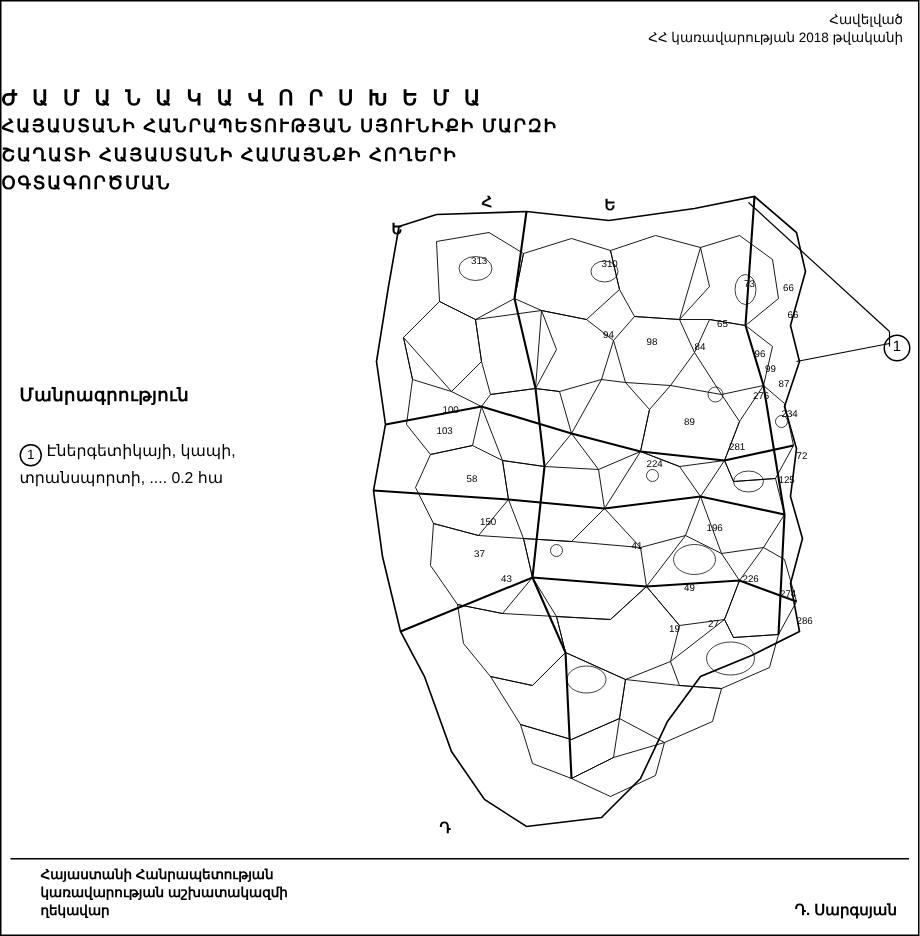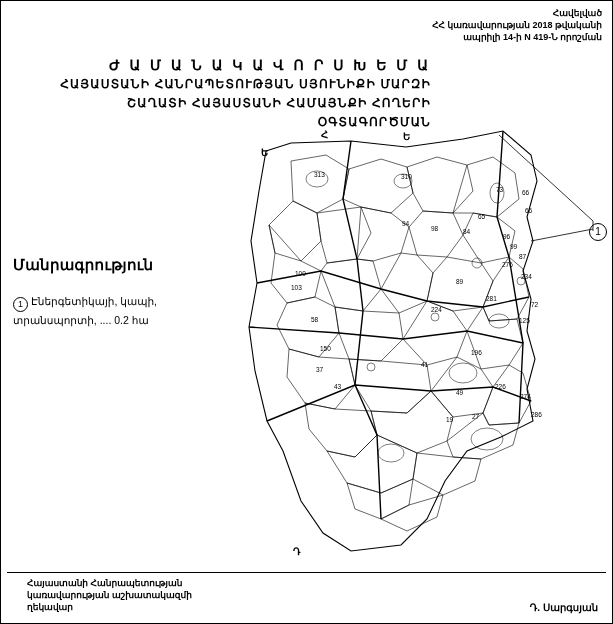--- a/index.html
+++ b/index.html
@@ -25,48 +25,48 @@
     background: #ffffff;
   }
   
   .approval {
     position: absolute;
     right: 10px;
     top: 6px;
     text-align: right;
     font-size: 9px;
     line-height: 12px;
-    font-weight: bold;
+    font-weight: normal;
     white-space: nowrap;
   }
   
   .title-block {
     position: absolute;
     left: 0;
     top: 55px;
     width: 430px;
-    text-align: right;
+    text-align: left;
     line-height: 19px;
   }
   .title-main {
     font-size: 14px;
     letter-spacing: 3px;
     font-weight: bold;
   }
   .title-line {
     font-size: 12px;
     letter-spacing: 1.2px;
     font-weight: bold;
   }
   
   .legend-title {
     position: absolute;
     left: 12px;
     top: 255px;
-    font-size: 15px;
+    font-size: 12px;
     font-weight: bold;
     letter-spacing: 0.3px;
   }
   .legend-entry {
     position: absolute;
     left: 12px;
     top: 292px;
     width: 190px;
     font-size: 10.5px;
     line-height: 17px;
@@ -137,21 +137,20 @@
   }
 </style>
 </head>
 <body>
 
 <div id="page">
 
   <div class="approval">
     <div>Հավելված</div>
     <div>ՀՀ կառավարության 2018 թվականի</div>
-    <div>ապրիլի 14-ի N 419-Ն որոշման</div>
   </div>
 
   <div class="title-block">
     <div class="title-main">Ժ Ա Մ Ա Ն Ա Կ Ա Վ Ո Ր   Ս Խ Ե Մ Ա</div>
     <div class="title-line">ՀԱՅԱՍՏԱՆԻ ՀԱՆՐԱՊԵՏՈՒԹՅԱՆ   ՍՅՈՒՆԻՔԻ ՄԱՐԶԻ</div>
     <div class="title-line">ՇԱՂԱՏԻ ՀԱՅԱՍՏԱՆԻ ՀԱՄԱՅՆՔԻ ՀՈՂԵՐԻ</div>
     <div class="title-line">ՕԳՏԱԳՈՐԾՄԱՆ</div>
   </div>
 
   <div class="legend-title">Մանրագրություն</div>

